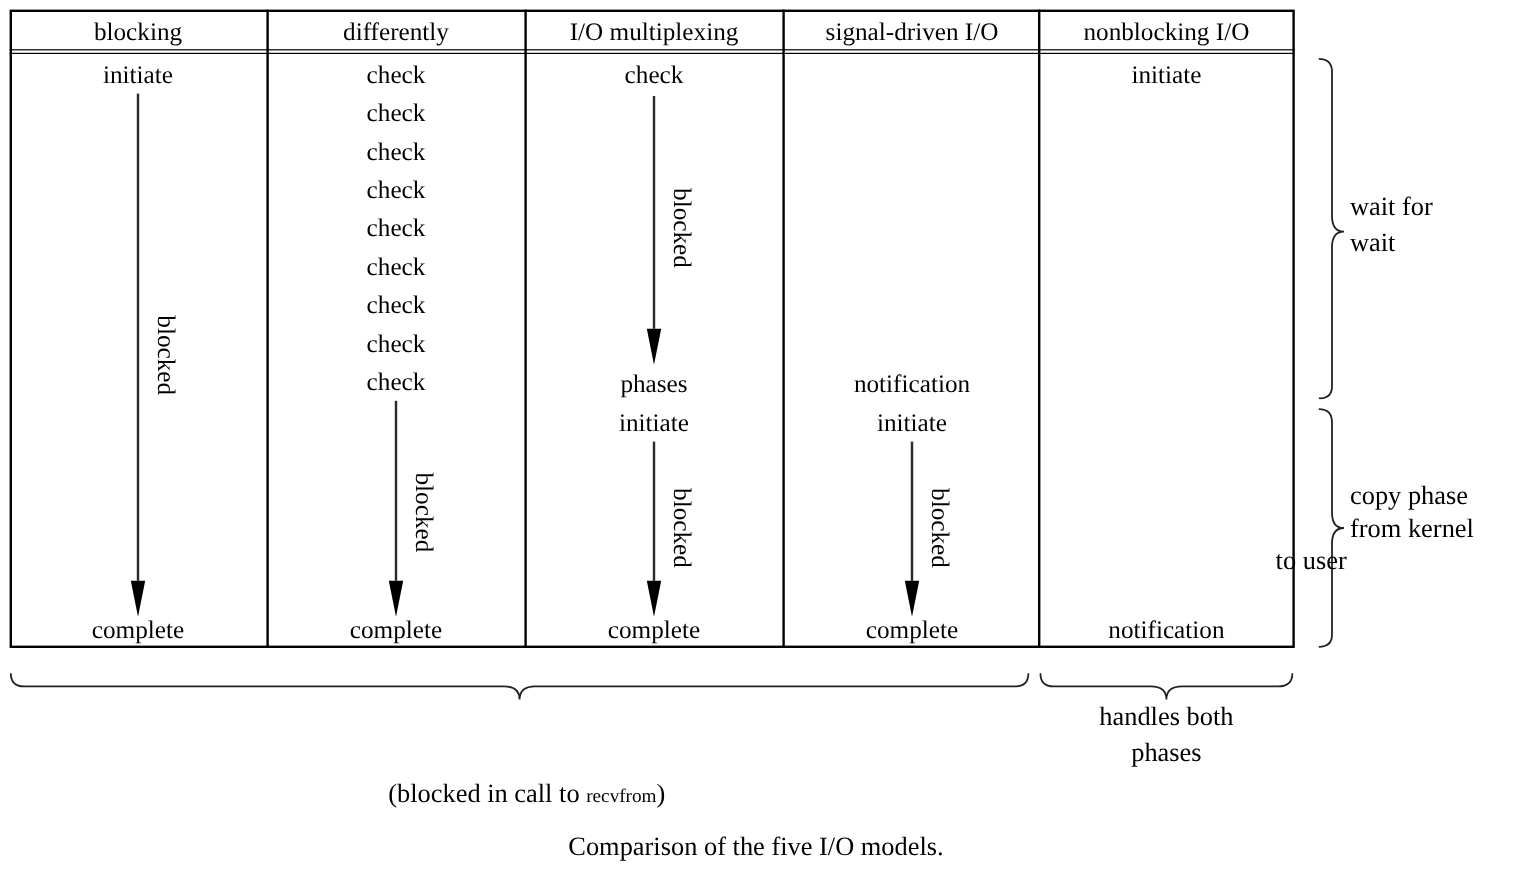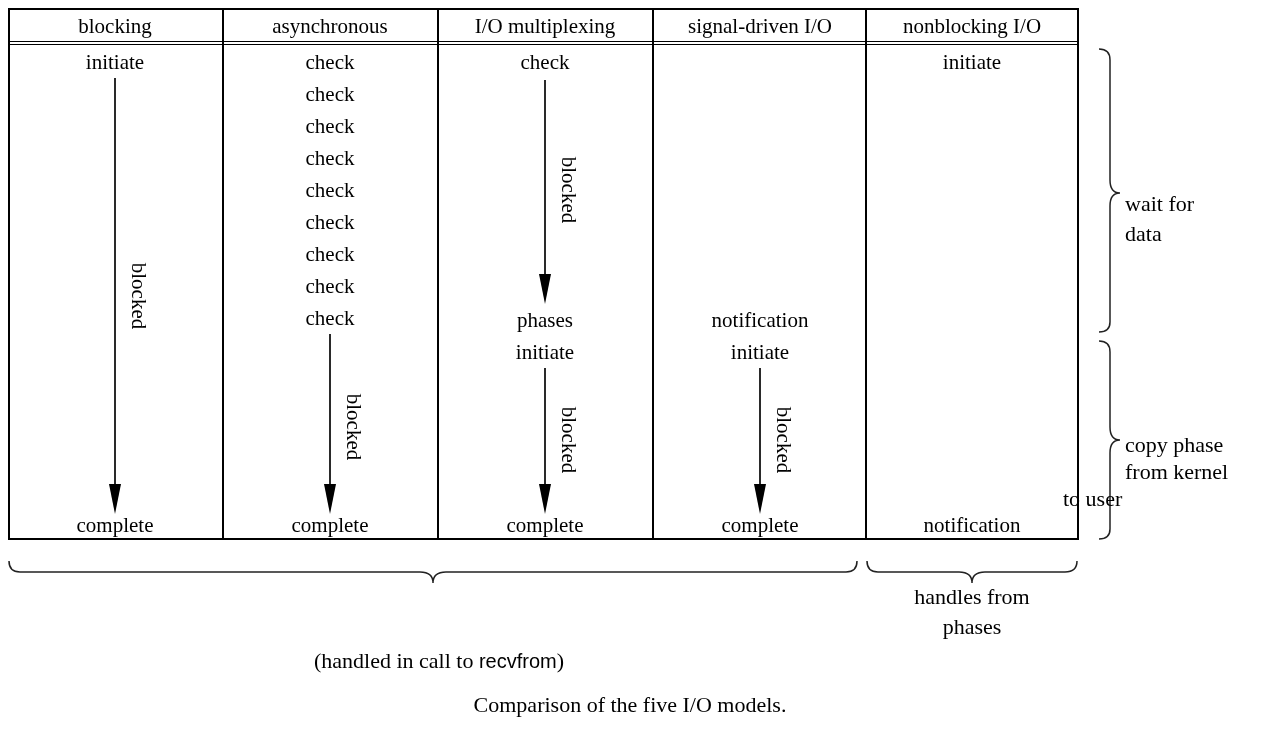--- a/index.html
+++ b/index.html
@@ -4,22 +4,22 @@
 <style>
   html,body{margin:0;padding:0;background:#fff;}
   #stage{
     position:relative;width:1264px;height:741px;background:#ffffff;
     font-family:"Liberation Serif",serif;color:#000;overflow:hidden;
   }
   .t{position:absolute;font-size:21px;line-height:1.15;white-space:nowrap;
      transform:translate(-50%,-50%);}
   .big{font-size:22px;}
   .rot{transform:translate(-50%,-50%) rotate(90deg);}
-  .lft{transform:translateY(-50%);margin-top:32px;}
-  .mono{font-family:Liberation Sans, sans-serif;font-size:20px;}
+  .lft{transform:translateY(-50%);}
+  .mono{font-family:Liberation Serif, serif;font-size:16px;}
   .frame{position:absolute;left:8px;top:8px;width:1071px;height:532px;
      border:2px solid #000;box-sizing:border-box;}
   .dbl{position:absolute;left:8px;top:41px;width:1071px;height:2px;
      border-top:1.6px solid #000;border-bottom:1.6px solid #000;}
   .vline{position:absolute;top:8px;height:532px;width:2px;background:#000;}
   .shaft{position:absolute;width:1.5px;margin-left:-0.75px;background:#2a2a2a;}
   .ahead{position:absolute;width:0;height:0;margin-left:-6px;
      border-left:6px solid transparent;border-right:6px solid transparent;
      border-top:30px solid #000;}
   .brace{position:absolute;stroke:#222;fill:none;stroke-width:1.5;}
@@ -30,21 +30,21 @@
 <div id="stage">
 
   <div class="frame"></div>
   <div class="dbl"></div>
   <div class="vline" style="left:222px"></div>
   <div class="vline" style="left:437px"></div>
   <div class="vline" style="left:652px"></div>
   <div class="vline" style="left:865px"></div>
 
   <div class="t" style="left:115px;top:26px">blocking</div>
-  <div class="t" style="left:330px;top:26px">asynchronous</div>
+  <div class="t" style="left:330px;top:26px">differently</div>
   <div class="t" style="left:545px;top:26px">I/O multiplexing</div>
   <div class="t" style="left:760px;top:26px">signal-driven I/O</div>
   <div class="t" style="left:972px;top:26px">nonblocking I/O</div>
 
   <div class="t" style="left:115px;top:62px">initiate</div>
   <div class="shaft" style="left:115px;top:78px;height:406px"></div>
   <div class="ahead" style="left:115px;top:484px"></div>
   <div class="t rot" style="left:139px;top:296px">blocked</div>
   <div class="t" style="left:115px;top:525px">complete</div>
 
@@ -80,35 +80,35 @@
   <div class="t rot" style="left:784px;top:440px">blocked</div>
   <div class="t" style="left:760px;top:525px">complete</div>
 
   <div class="t" style="left:972px;top:62px">initiate</div>
   <div class="t" style="left:972px;top:525px">notification</div>
 
   <svg class="brace" style="left:1096px;top:48px" width="26" height="285" viewBox="0 0 26 285">
     <path d="M3,1 Q14,1 14,12 L14,132 Q14,145 24,145 Q14,145 14,158 L14,274 Q14,284 3,284"></path>
   </svg>
   <div class="t big lft" style="left:1125px;top:172px">wait for</div>
-  <div class="t big lft" style="left:1125px;top:202px">data</div>
+  <div class="t big lft" style="left:1125px;top:202px">wait</div>
 
   <svg class="brace" style="left:1096px;top:340px" width="26" height="200" viewBox="0 0 26 200">
     <path d="M3,1 Q14,1 14,12 L14,87 Q14,100 24,100 Q14,100 14,113 L14,189 Q14,199 3,199"></path>
   </svg>
   <div class="t big lft" style="left:1125px;top:413px">copy phase</div>
   <div class="t big lft" style="left:1125px;top:440px">from kernel</div>
   <div class="t big lft" style="left:1063px;top:467px">to user</div>
 
   <svg class="brace" style="left:8px;top:559px" width="850" height="26" viewBox="0 0 850 26">
     <path d="M1,2 Q1,13 12,13 L412,13 Q425,13 425,24 Q425,13 438,13 L838,13 Q849,13 849,2"></path>
   </svg>
-  <div class="t big" style="left:439px;top:661px"><span>(handled in call to </span><span class="mono">recvfrom</span><span>)</span></div>
+  <div class="t big" style="left:439px;top:661px"><span>(blocked in call to </span><span class="mono">recvfrom</span><span>)</span></div>
 
   <svg class="brace" style="left:866px;top:559px" width="212" height="26" viewBox="0 0 212 26">
     <path d="M1,2 Q1,13 12,13 L93,13 Q106,13 106,24 Q106,13 119,13 L199,13 Q211,13 211,2"></path>
   </svg>
-  <div class="t big" style="left:972px;top:597px">handles from</div>
+  <div class="t big" style="left:972px;top:597px">handles both</div>
   <div class="t big" style="left:972px;top:627px">phases</div>
 
   <div class="t big" style="left:630px;top:705px">Comparison of the five I/O models.</div>
 
 </div>
 
 </body></html>

